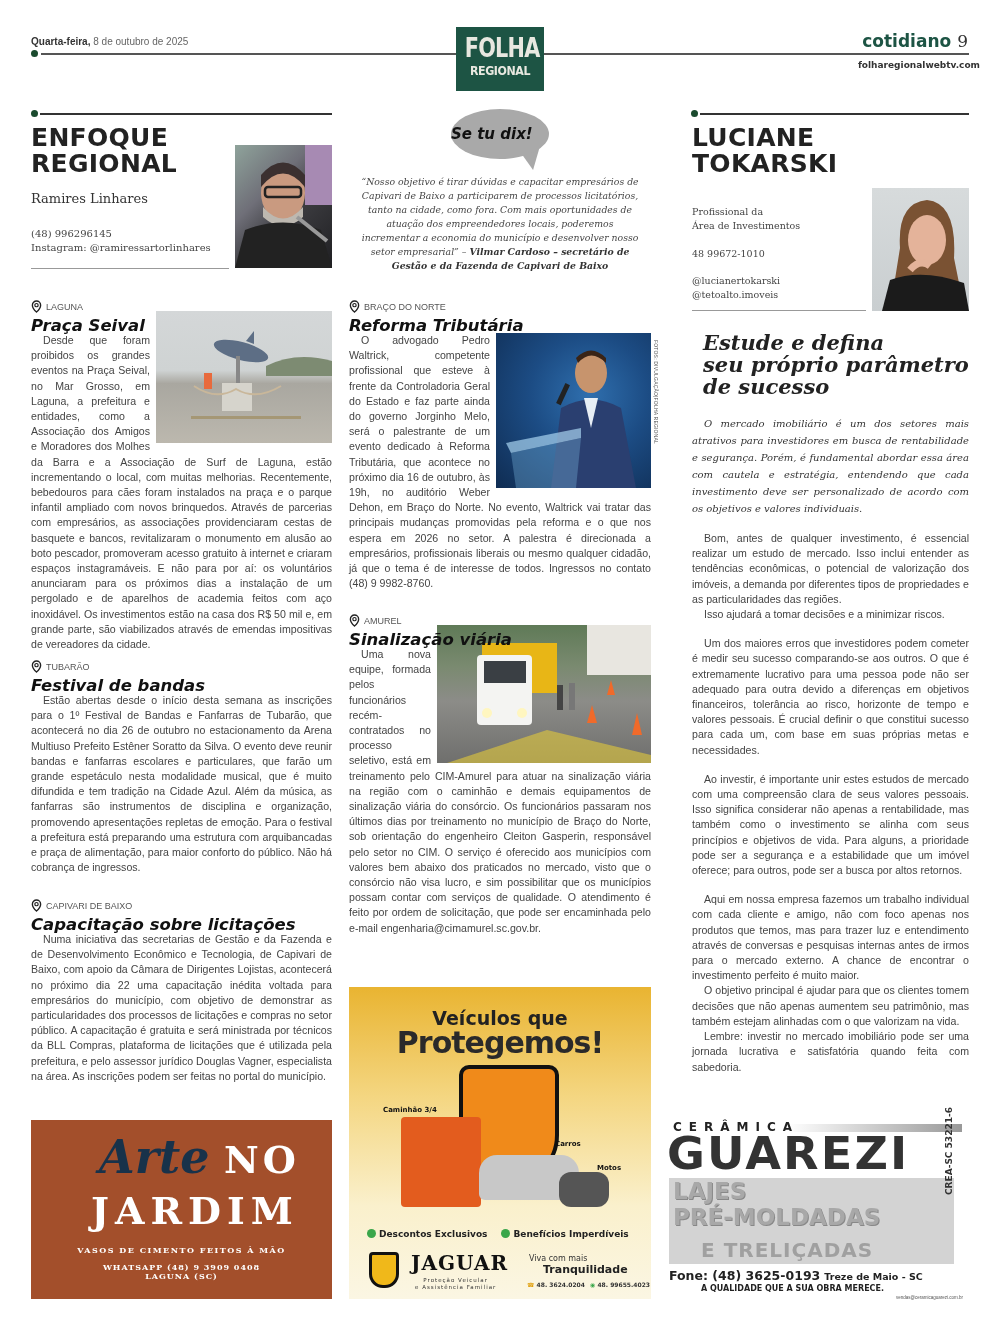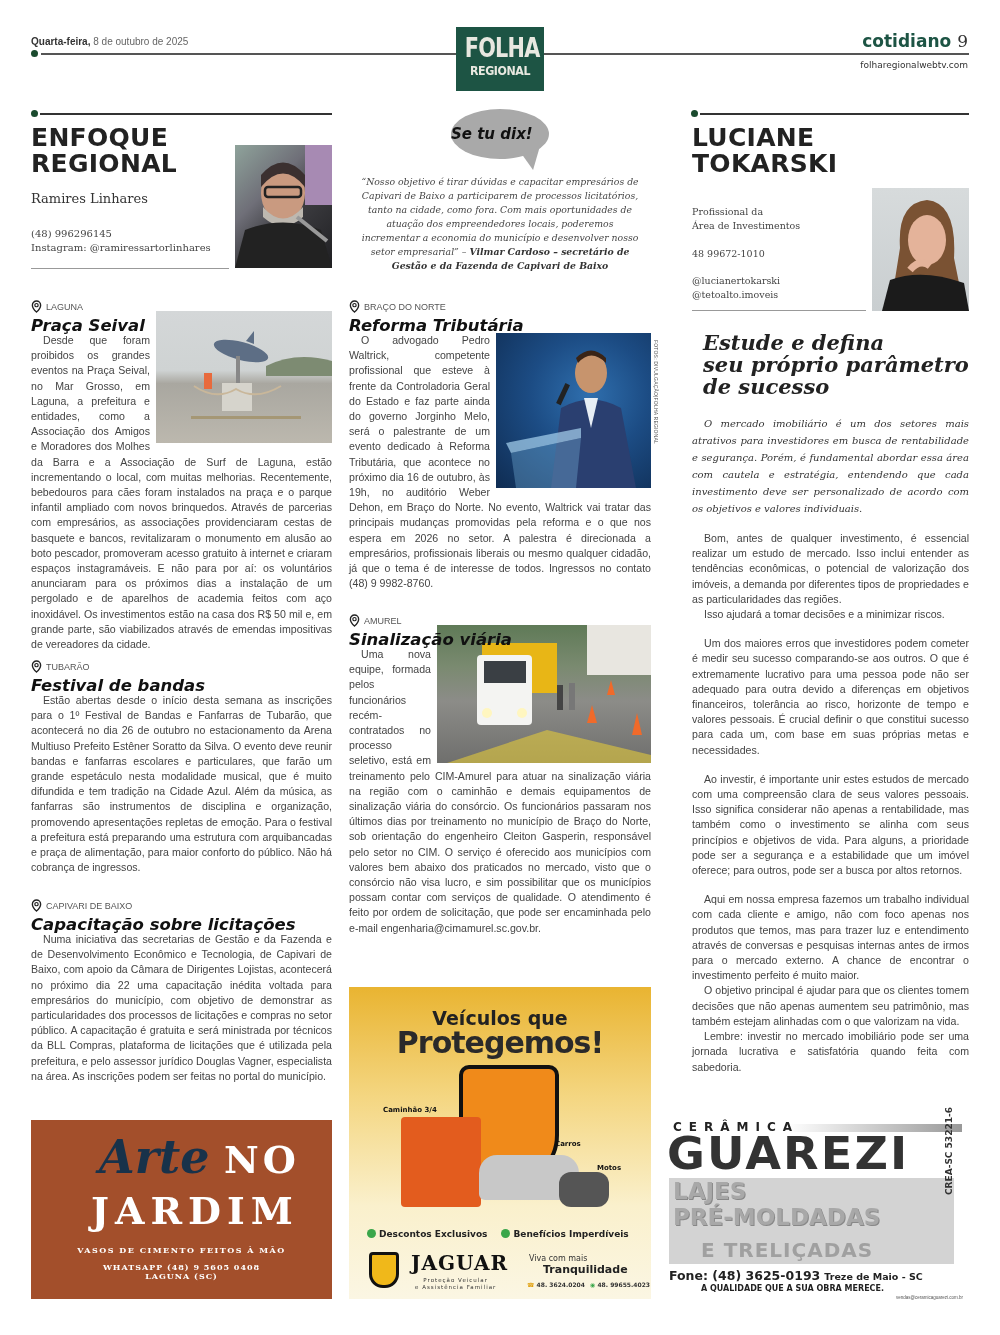--- a/index.html
+++ b/index.html
@@ -13,21 +13,21 @@
 
   
   .date { left: 31px; top: 36px; font-size: 10px; color: #666; }
   .date b { color: #333; font-weight: bold; }
   .logo { left: 456px; top: 27px; width: 88px; height: 64px; background: #1d5444; color: #e8e8e0;
           text-align: center; font-family: "DejaVu Sans", sans-serif; font-weight: bold; }
   .logo .l1 { font-size: 26px; line-height: 30px; margin-top: 6px; letter-spacing: -1px; transform: scaleX(0.8); }
   .logo .l2 { font-size: 13px; line-height: 16px; letter-spacing: -0.5px; transform: scaleX(0.85); }
   .section { right: 32px; top: 31px; font-size: 17px; font-weight: bold; color: #1d5444; font-family: "DejaVu Sans", sans-serif; }
   .section .pg { color: #333; font-family: "DejaVu Serif", serif; font-weight: normal; margin-left: 6px; }
-  .site { right: 32px; top: 60px; font-size: 9px; font-weight: normal; color: #333; font-family: "DejaVu Sans", sans-serif; }
+  .site { right: 20px; top: 60px; font-size: 9px; font-weight: bold; color: #333; font-family: "DejaVu Sans", sans-serif; }
 
   
   .col-title { font-family: "DejaVu Sans", sans-serif; font-weight: bold; font-size: 25px; line-height: 26px; color: #222; letter-spacing: 0.3px; }
   .serif { font-family: "DejaVu Serif", serif; }
   .photo { overflow: hidden; }
 
   
   .loc { font-size: 9px; color: #555; display: flex; align-items: center; gap: 4px; }
   .pin { width: 11px; height: 13px; }
   .head { font-family: "DejaVu Sans", sans-serif; font-style: italic; font-weight: bold; font-size: 16.5px; color: #111; }
@@ -299,21 +299,21 @@
     <p>O objetivo principal é ajudar para que os clientes tomem decisões que não apenas aumentem seu patrimônio, mas também estejam alinhadas com o que valorizam na vida.</p>
     <p>Lembre: investir no mercado imobiliário pode ser uma jornada lucrativa e satisfatória quando feita com sabedoria.</p>
   </div>
 </div>
 
 <div class="abs ad-arte">
   <div class="t1"><i>Arte</i> <span>NO</span></div>
   <div class="t2">JARDIM</div>
   <div class="t3">VASOS DE CIMENTO FEITOS À MÃO</div>
   <div class="t4">
-    <div>WHATSAPP (48) 9 5605 0408</div>
+    <div>WHATSAPP (48) 9 3909 0408</div>
     <div>LAGUNA (SC)</div>
   </div>
 </div>
 
 <div class="abs ad-jag">
   <div class="shield"></div>
   <div class="h1">Veículos que</div>
   <div class="h2">Protegemos!</div>
   <div class="truck"></div>
   <div class="car"></div>

